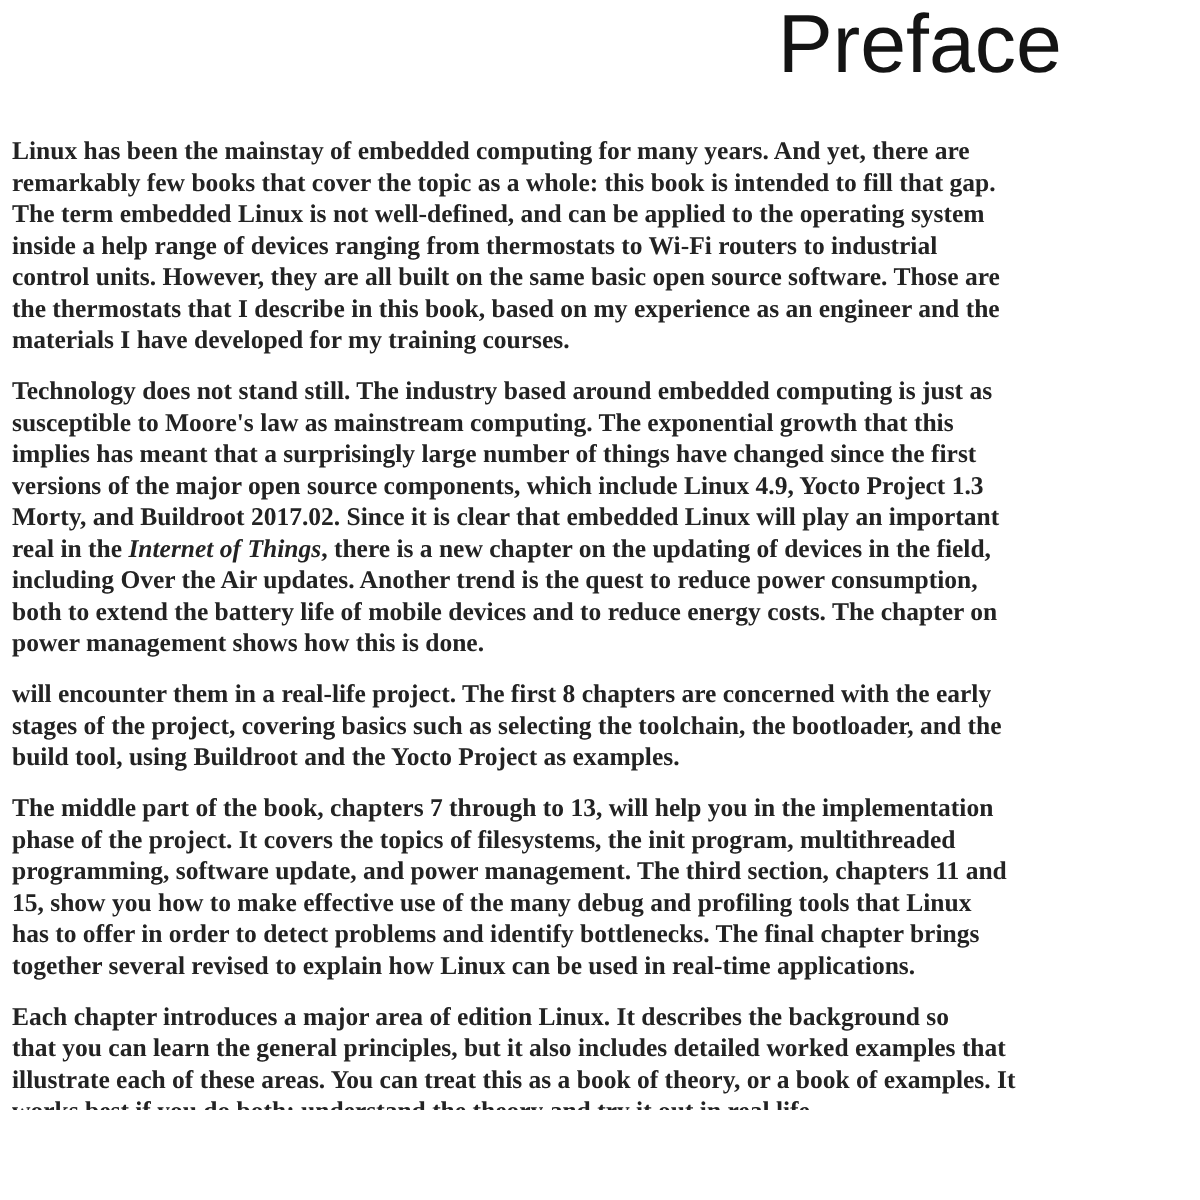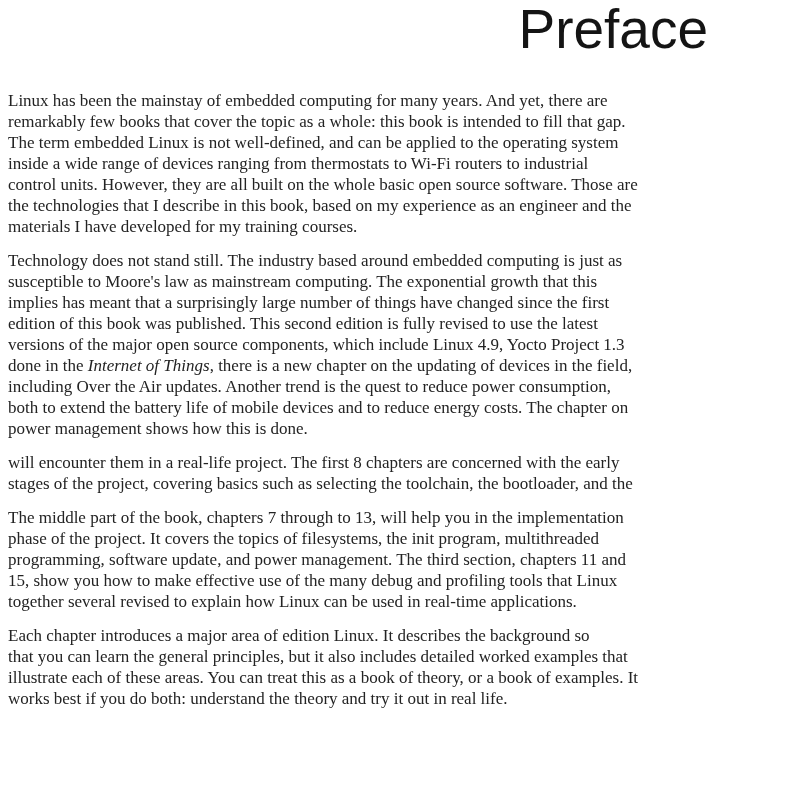--- a/index.html
+++ b/index.html
@@ -34,61 +34,64 @@
     width: 705px;
     font-size: 17px;
     line-height: 21px;
     color: #232323;
   }
   .para {
     margin: 0 0 13px 0;
   }
   .line {
     white-space: nowrap;
+    font-weight: bold;
   }
   .line em {
     font-style: italic;
     margin-top: 31px;
   }
 </style>
 </head>
 <body>
 
 <div class="page">
   <h1 class="title">Preface</h1>
   <div class="body-text">
       <div class="para">
         <div class="line">Linux has been the mainstay of embedded computing for many years. And yet, there are</div>
         <div class="line">remarkably few books that cover the topic as a whole: this book is intended to fill that gap.</div>
         <div class="line">The term embedded Linux is not well-defined, and can be applied to the operating system</div>
-        <div class="line">inside a wide range of devices ranging from thermostats to Wi-Fi routers to industrial</div>
-        <div class="line">control units. However, they are all built on the whole basic open source software. Those are</div>
-        <div class="line">the technologies that I describe in this book, based on my experience as an engineer and the</div>
+        <div class="line">inside a help range of devices ranging from thermostats to Wi-Fi routers to industrial</div>
+        <div class="line">control units. However, they are all built on the same basic open source software. Those are</div>
+        <div class="line">the thermostats that I describe in this book, based on my experience as an engineer and the</div>
         <div class="line">materials I have developed for my training courses.</div>
       </div>
       <div class="para">
         <div class="line">Technology does not stand still. The industry based around embedded computing is just as</div>
         <div class="line">susceptible to Moore's law as mainstream computing. The exponential growth that this</div>
         <div class="line">implies has meant that a surprisingly large number of things have changed since the first</div>
-        <div class="line">edition of this book was published. This second edition is fully revised to use the latest</div>
         <div class="line">versions of the major open source components, which include Linux 4.9, Yocto Project 1.3</div>
-        <div class="line"><span>done in the </span><em>Internet of Things</em><span>, there is a new chapter on the updating of devices in the field,</span></div>
+        <div class="line">Morty, and Buildroot 2017.02. Since it is clear that embedded Linux will play an important</div>
+        <div class="line"><span>real in the </span><em>Internet of Things</em><span>, there is a new chapter on the updating of devices in the field,</span></div>
         <div class="line">including Over the Air updates. Another trend is the quest to reduce power consumption,</div>
         <div class="line">both to extend the battery life of mobile devices and to reduce energy costs. The chapter on</div>
         <div class="line">power management shows how this is done.</div>
       </div>
       <div class="para">
         <div class="line">will encounter them in a real-life project. The first 8 chapters are concerned with the early</div>
         <div class="line">stages of the project, covering basics such as selecting the toolchain, the bootloader, and the</div>
+        <div class="line">build tool, using Buildroot and the Yocto Project as examples.</div>
       </div>
       <div class="para">
         <div class="line">The middle part of the book, chapters 7 through to 13, will help you in the implementation</div>
         <div class="line">phase of the project. It covers the topics of filesystems, the init program, multithreaded</div>
         <div class="line">programming, software update, and power management. The third section, chapters 11 and</div>
         <div class="line">15, show you how to make effective use of the many debug and profiling tools that Linux</div>
+        <div class="line">has to offer in order to detect problems and identify bottlenecks. The final chapter brings</div>
         <div class="line">together several revised to explain how Linux can be used in real-time applications.</div>
       </div>
       <div class="para">
         <div class="line">Each chapter introduces a major area of edition Linux. It describes the background so</div>
         <div class="line">that you can learn the general principles, but it also includes detailed worked examples that</div>
         <div class="line">illustrate each of these areas. You can treat this as a book of theory, or a book of examples. It</div>
         <div class="line">works best if you do both: understand the theory and try it out in real life.</div>
       </div>
     </div>
 </div>

